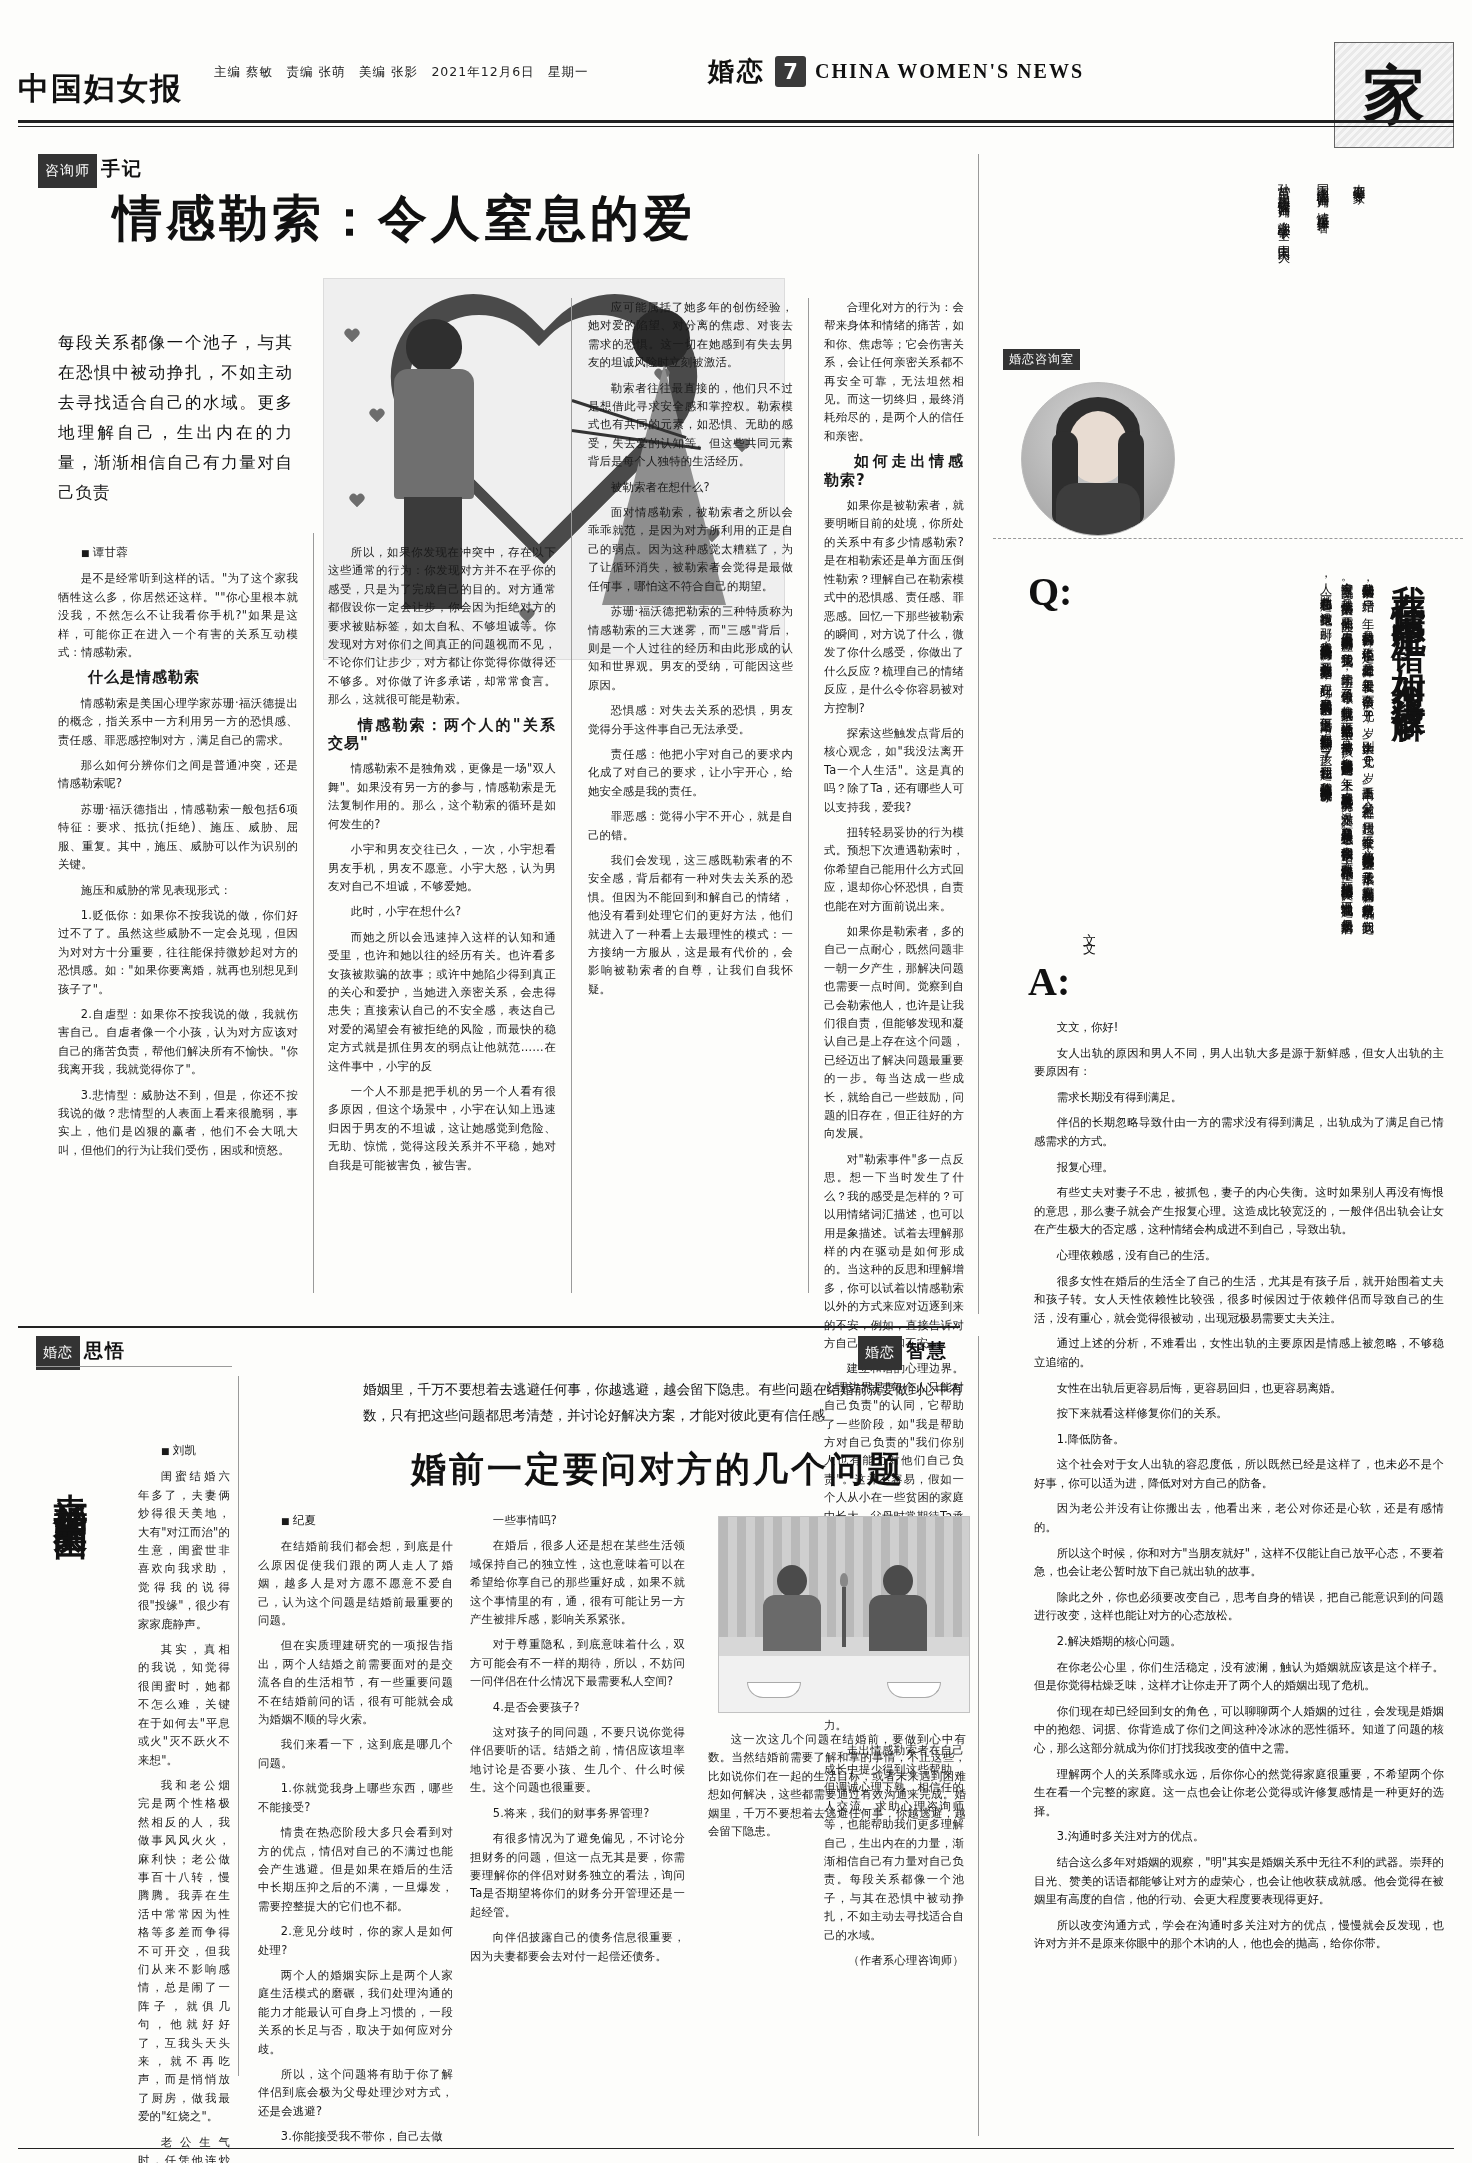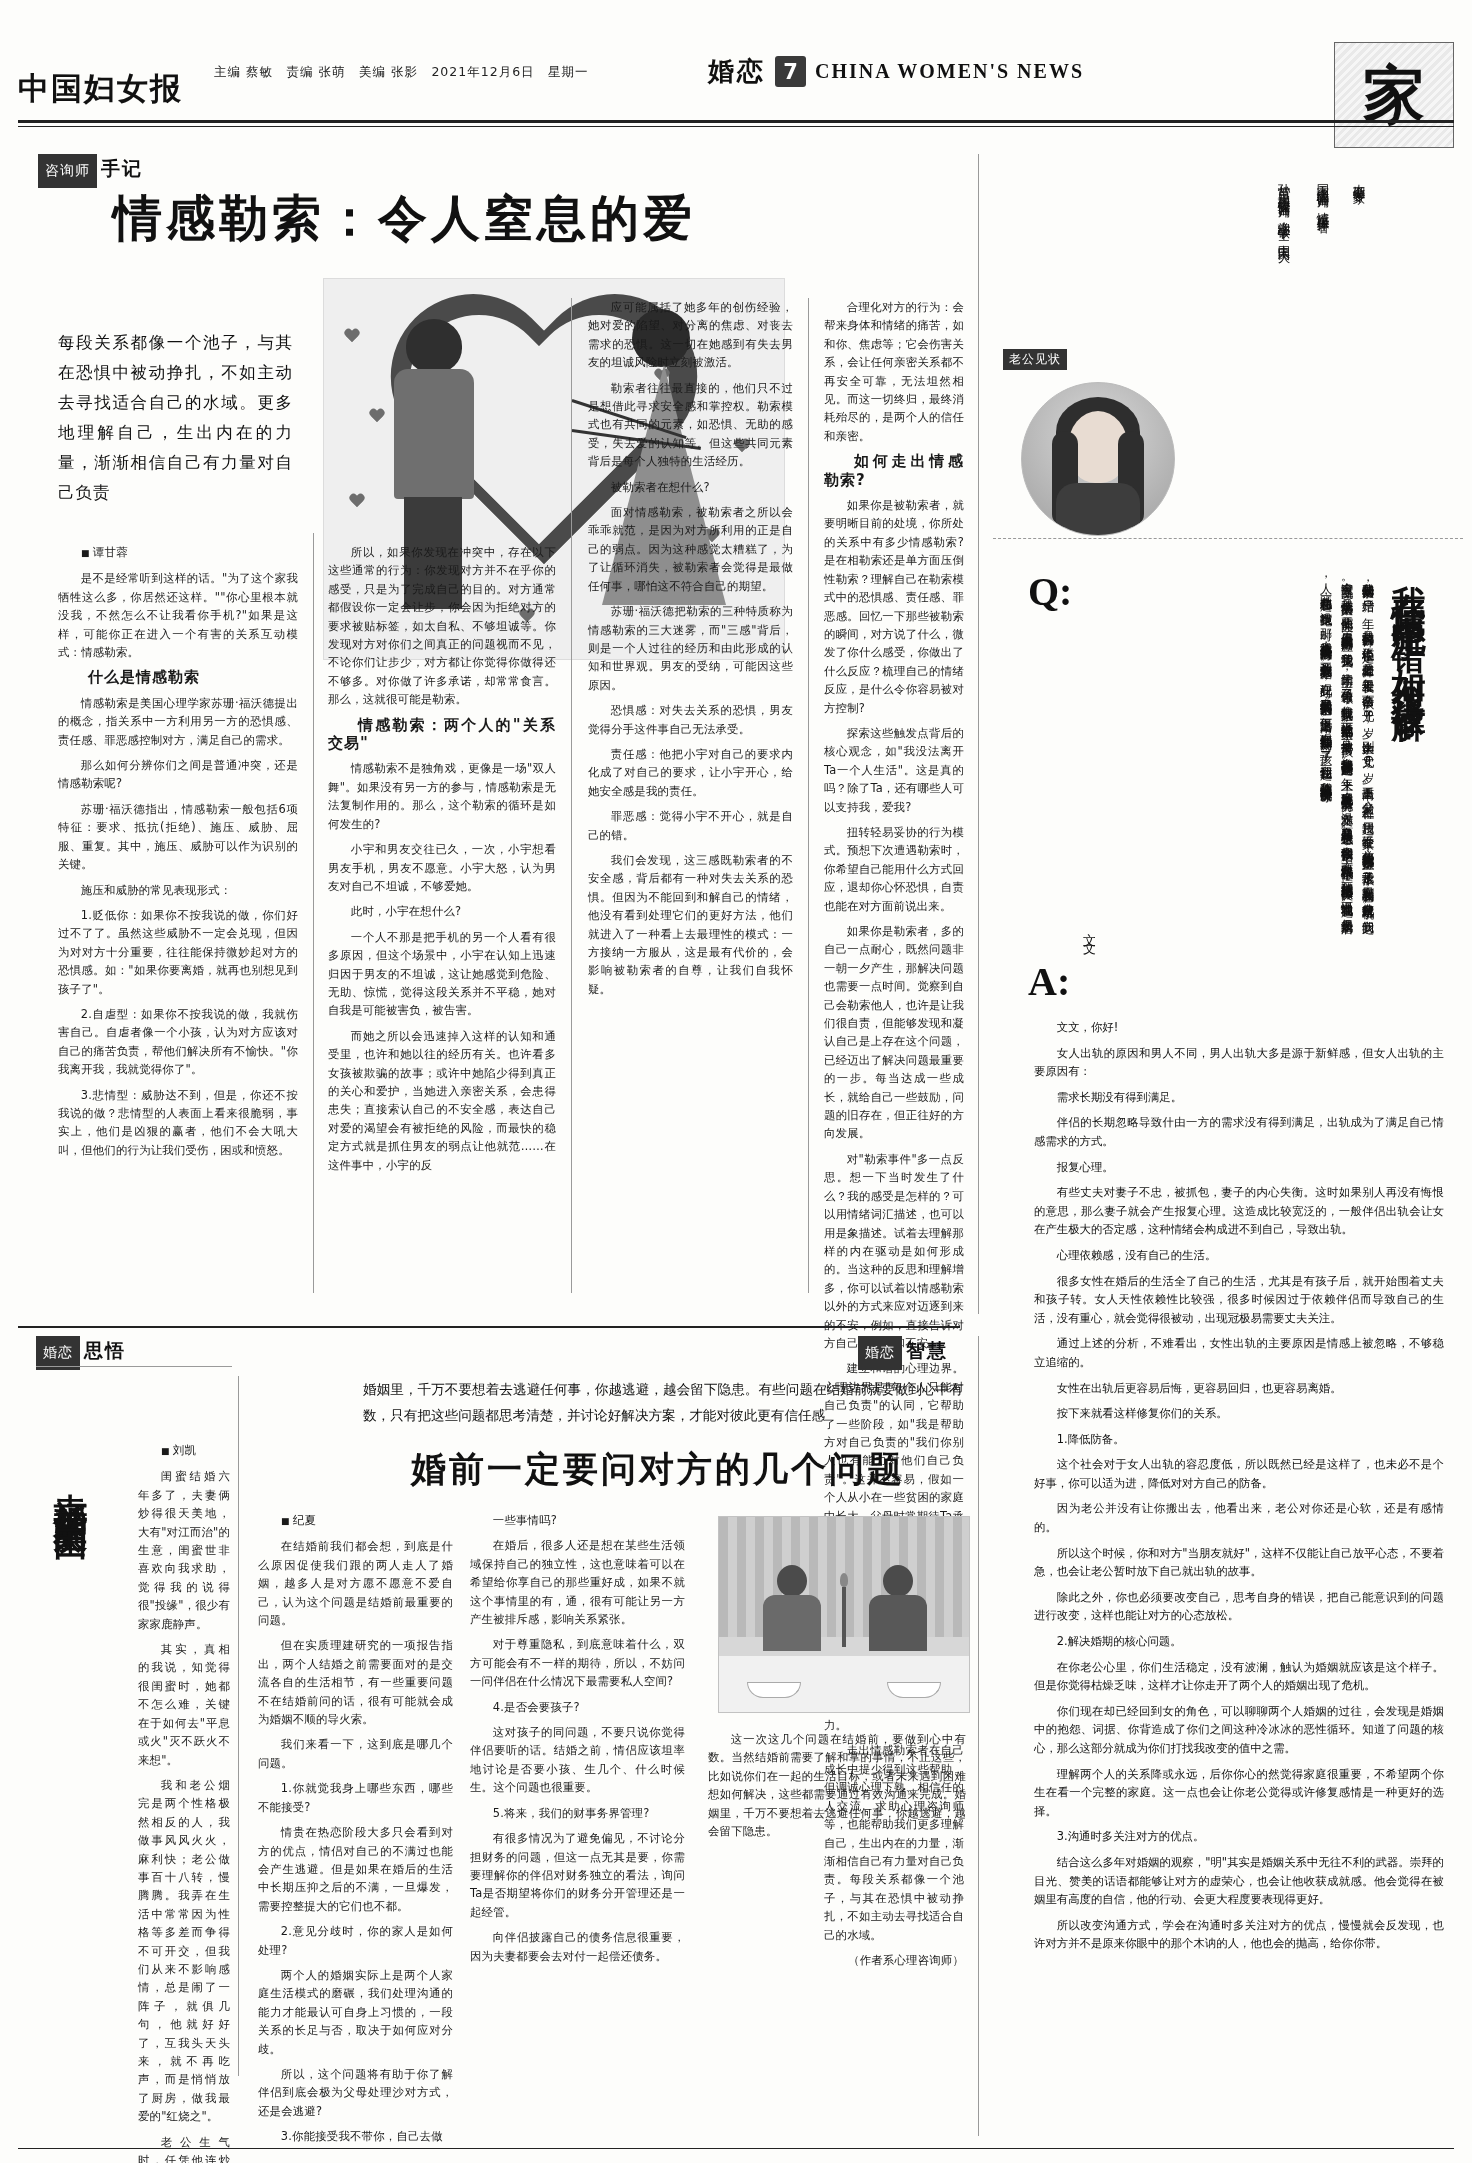--- a/index.html
+++ b/index.html
@@ -179,22 +179,22 @@
       <p>2.自虐型：如果你不按我说的做，我就伤害自己。自虐者像一个小孩，认为对方应该对自己的痛苦负责，帮他们解决所有不愉快。"你我离开我，我就觉得你了"。</p>
       <p>3.悲情型：威胁达不到，但是，你还不按我说的做？悲情型的人表面上看来很脆弱，事实上，他们是凶狠的赢者，他们不会大吼大叫，但他们的行为让我们受伤，困或和愤怒。</p>
     </div>
 
     <div class="colbody" style="left:310px;top:405px;width:228px;">
       <p>所以，如果你发现在冲突中，存在以下这些通常的行为：你发现对方并不在乎你的感受，只是为了完成自己的目的。对方通常都假设你一定会让步，你会因为拒绝对方的要求被贴标签，如太自私、不够坦诚等。你发现对方对你们之间真正的问题视而不见，不论你们让步少，对方都让你觉得你做得还不够多。对你做了许多承诺，却常常食言。那么，这就很可能是勒索。</p>
       <p class="subh">情感勒索：两个人的"关系交易"</p>
       <p>情感勒索不是独角戏，更像是一场"双人舞"。如果没有另一方的参与，情感勒索是无法复制作用的。那么，这个勒索的循环是如何发生的?</p>
       <p>小宇和男友交往已久，一次，小宇想看男友手机，男友不愿意。小宇大怒，认为男友对自己不坦诚，不够爱她。</p>
       <p>此时，小宇在想什么?</p>
+      <p>而她之所以会迅速掉入这样的认知和通受里，也许和她以往的经历有关。也许看多女孩被欺骗的故事；或许中她陷少得到真正的关心和爱护，当她进入亲密关系，会患得患失；直接索认自己的不安全感，表达自己对爱的渴望会有被拒绝的风险，而最快的稳定方式就是抓住男友的弱点让他就范……在这件事中，小宇的反</p>
       <p>一个人不那是把手机的另一个人看有很多原因，但这个场景中，小宇在认知上迅速归因于男友的不坦诚，这让她感觉到危险、无助、惊慌，觉得这段关系并不平稳，她对自我是可能被害负，被告害。</p>
-      <p>而她之所以会迅速掉入这样的认知和通受里，也许和她以往的经历有关。也许看多女孩被欺骗的故事；或许中她陷少得到真正的关心和爱护，当她进入亲密关系，会患得患失；直接索认自己的不安全感，表达自己对爱的渴望会有被拒绝的风险，而最快的稳定方式就是抓住男友的弱点让他就范……在这件事中，小宇的反</p>
     </div>
 
     <div class="colbody" style="left:570px;top:160px;width:205px;">
       <p>应可能属括了她多年的创伤经验，她对爱的陷望、对分离的焦虑、对丧去需求的恐惧。这一切在她感到有失去男友的坦诚风险时立刻被激活。</p>
       <p>勒索者往往最直接的，他们只不过是想借此寻求安全感和掌控权。勒索模式也有共同的元素，如恐惧、无助的感受，失去爱的认知等。但这些共同元素背后是每个人独特的生活经历。</p>
       <p>被勒索者在想什么?</p>
       <p>面对情感勒索，被勒索者之所以会乖乖就范，是因为对方所利用的正是自己的弱点。因为这种感觉太糟糕了，为了让循环消失，被勒索者会觉得是最做任何事，哪怕这不符合自己的期望。</p>
       <p>苏珊·福沃德把勒索的三种特质称为情感勒索的三大迷雾，而"三感"背后，则是一个人过往的经历和由此形成的认知和世界观。男友的受纳，可能因这些原因。</p>
       <p>恐惧感：对失去关系的恐惧，男友觉得分手这件事自己无法承受。</p>
       <p>责任感：他把小宇对自己的要求内化成了对自己的要求，让小宇开心，给她安全感是我的责任。</p>
@@ -210,21 +210,21 @@
       <p>扭转轻易妥协的行为模式。预想下次遭遇勒索时，你希望自己能用什么方式回应，退却你心怀恐惧，自责也能在对方面前说出来。</p>
       <p>如果你是勒索者，多的自己一点耐心，既然问题非一朝一夕产生，那解决问题也需要一点时间。觉察到自己会勒索他人，也许是让我们很自责，但能够发现和凝认自己是上存在这个问题，已经迈出了解决问题最重要的一步。每当达成一些成长，就给自己一些鼓励，问题的旧存在，但正往好的方向发展。</p>
       <p>对"勒索事件"多一点反思。想一下当时发生了什么？我的感受是怎样的？可以用情绪词汇描述，也可以用是象描述。试着去理解那样的内在驱动是如何形成的。当这种的反思和理解增多，你可以试着以情感勒索以外的方式来应对迈逐到来的不安，例如，直接告诉对方自己的思虑和不安。</p>
       <p>建立和谐的心理边界。心理边界是"每个人只能对自己负责"的认同，它帮助了一些阶段，如"我是帮助方对自己负责的"我们你别人也有能力对他们自己负责"。这并不容易，假如一个人从小在一些贫困的家庭中长大，父母时常期待Ta承担家庭责任，那么他就不容易轻易放弃照顾他人。</p>
       <p>如果无法很快找到答案，那就尝试去经验探索，被约到水中多半只会折伤脾胃。要在经历安全的地方自己学过经济，确认了自己有应对水的能力后，才能在水中稳定，与水亲近，并进而相信别人也是在游泳的能力。</p>
       <p>走出情感勒索者在自己成长中提少得到这些帮助，但调诚心理下熟、相信任的人交流、求助心理咨询师等，也能帮助我们更多理解自己，生出内在的力量，渐渐相信自己有力量对自己负责。每段关系都像一个池子，与其在恐惧中被动挣扎，不如主动去寻找适合自己的水域。</p>
       <p style="text-align:right;text-indent:0">（作者系心理咨询师）</p>
     </div>
 
     <div class="expert">
-      <span class="exp-tag">老公见状</span>
+      <span class="exp-tag">婚恋咨询室</span>
       <div class="avatar">
         <div class="av-hair"></div>
         <div class="av-face"></div>
         <div class="av-hair2"></div>
         <div class="av-hair3"></div>
         <div class="av-body"></div>
       </div>
     </div>
     <div class="exp-vtext" style="left:1215px;width:60px;height:170px;">孙苗苗 相持心理资深咨询师，学心理学硕士，中国人民大</div>
     <div class="exp-vtext" style="left:1280px;width:34px;height:170px;">国家二级心理咨询师，情感自媒体作者</div>

